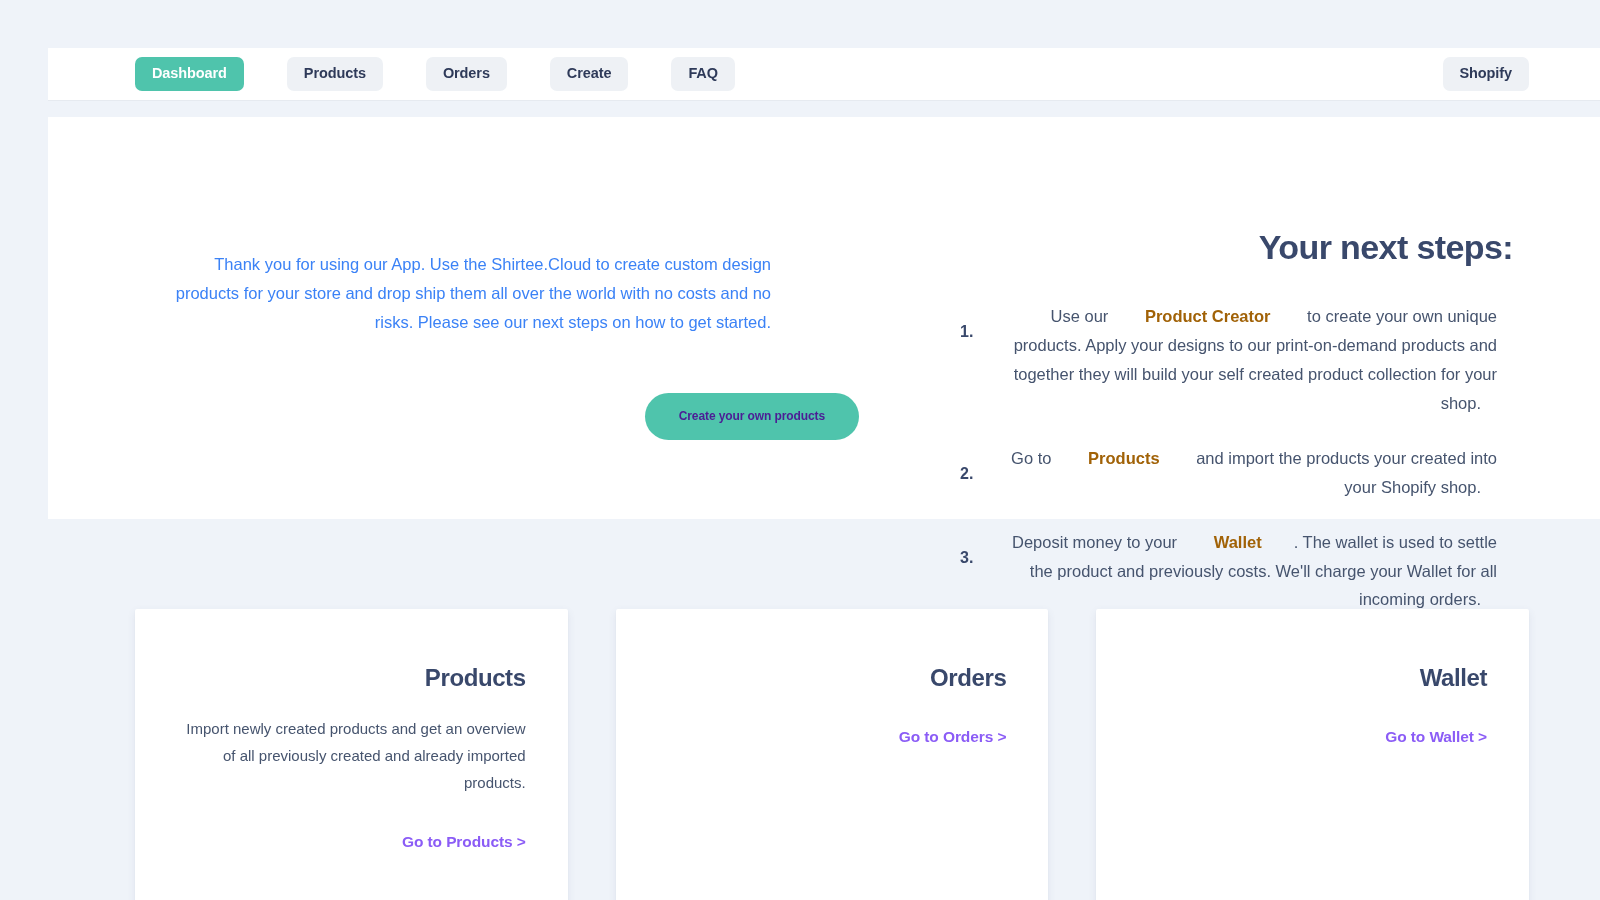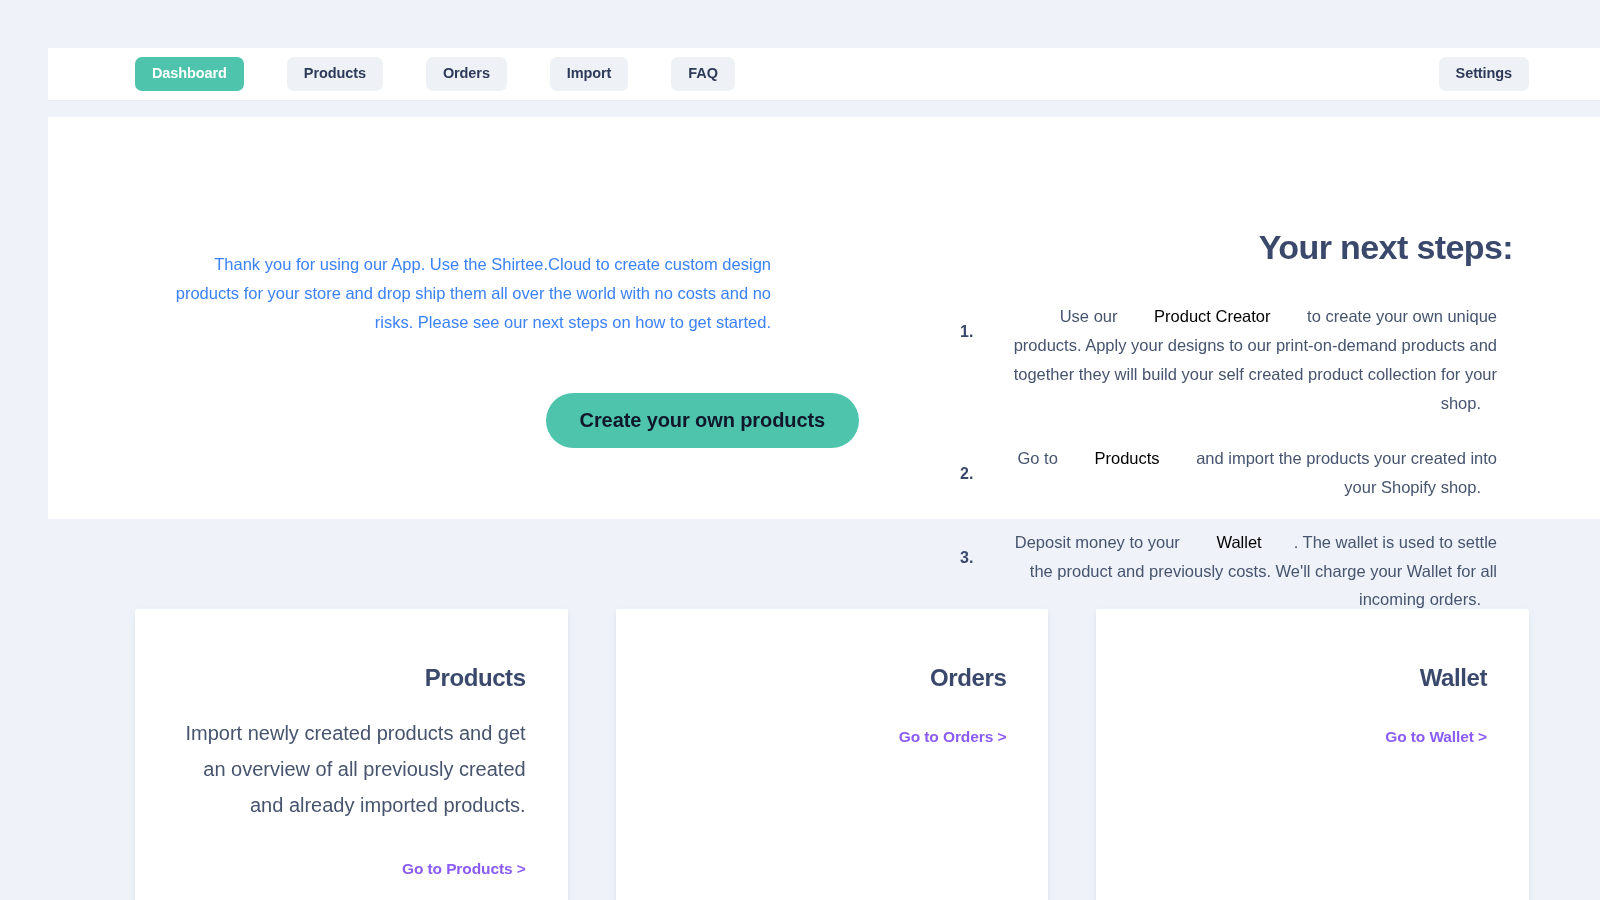--- a/index.html
+++ b/index.html
@@ -98,22 +98,22 @@
     font-size: 16.5px;
     line-height: 1.75;
     color: #3b82f6;
     max-width: 615px;
   }
 
   .cta-btn {
     display: inline-block;
     margin-top: 40px;
     background: #4fc4ac;
-    color: #0f172a;
-    font-size: 20px;
+    color: #4c1d95;
+    font-size: 12px;
     font-weight: 700;
     letter-spacing: -0.1px;
     border: none;
     outline: none;
     font-family: "Liberation Sans", sans-serif;
     border-radius: 28px;
     padding: 17px 34px 18px 34px;
     line-height: 1;
     cursor: pointer;
   }
@@ -140,22 +140,22 @@
   ol.steps li .num {
     position: absolute;
     left: 2px;
     top: 0;
     font-weight: 700;
     color: #39486b;
     font-size: 16px;
   }
 
   .accent {
-    color: #000000;
-    font-weight: 400;
+    color: #a16207;
+    font-weight: 700;
   }
 
   
   .cards-section {
     background: #eff3f9;
     height: 445px;
     padding: 42px 55px 0 55px;
   }
 
   .cards-row {
@@ -177,21 +177,21 @@
   .card h2 {
     font-size: 24px;
     font-weight: 700;
     color: #39486b;
     letter-spacing: -0.4px;
     line-height: 1.1;
   }
 
   .card p {
     margin-top: 24px;
-    font-size: 20px;
+    font-size: 15px;
     line-height: 1.8;
     color: #46546e;
   }
 
   .card-link {
     display: inline-block;
     margin-top: 21px;
     font-size: 15.5px;
     font-weight: 700;
     color: #8b5cf6;
@@ -201,25 +201,25 @@
   }
 </style>
 </head>
 <body>
 
 <div class="topbar">
   <div class="nav-tabs">
     <button class="tab active">Dashboard</button>
     <button class="tab">Products</button>
     <button class="tab">Orders</button>
-    <button class="tab">Import</button>
+    <button class="tab">Create</button>
     <button class="tab">FAQ</button>
   </div>
   <div class="topbar-right">
-    <button class="tab">Settings</button>
+    <button class="tab">Shopify</button>
   </div>
 </div>
 
 <div class="hero">
   <div class="hero-inner">
 
     <div class="hero-col-left">
       <p class="lead">Thank you for using our App. Use the Shirtee.Cloud to create custom design products for your store and drop ship them all over the world with no costs and no risks. Please see our next steps on how to get started.</p>
       <button class="cta-btn">Create your own products</button>
     </div>

